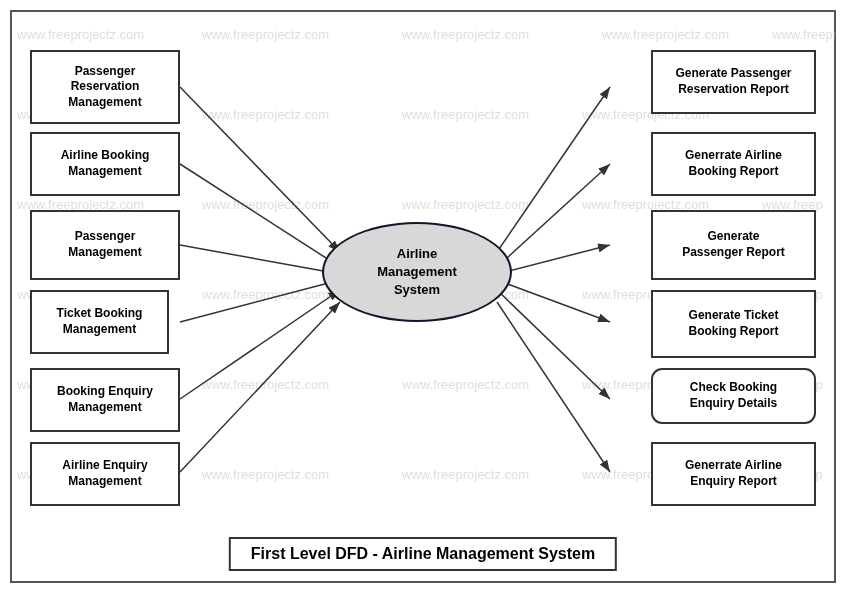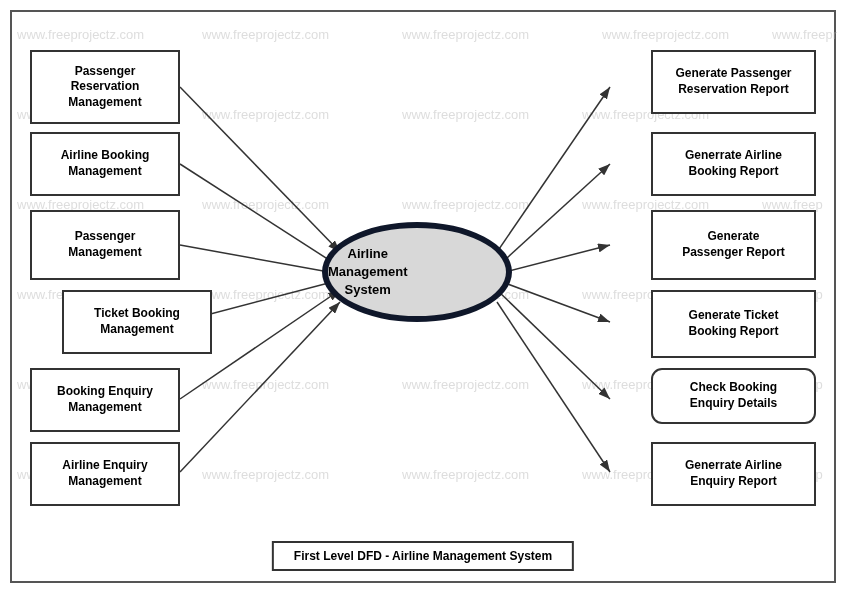--- a/index.html
+++ b/index.html
@@ -47,25 +47,26 @@
       display: flex;
       align-items: center;
       justify-content: center;
       line-height: 1.3;
       padding: 20px;
     }
 
     
     .center-circle {
       position: absolute;
-      border: 6px solid #0f172a;
+      border: 2px solid #0f172a;
       background: #d8d8d8;
       border-radius: 50%;
       display: flex;
       align-items: center;
+      justify-content: center;
       text-align: center;
       font-size: 13px;
       font-weight: bold;
       line-height: 1.4;
     }
 
     
     .arrows-svg {
       position: absolute;
       top: 0;
@@ -77,21 +78,21 @@
 
     
     .footer-label {
       position: absolute;
       bottom: 10px;
       left: 50%;
       transform: translateX(-50%);
       border: 2px solid #333;
       background: #fff;
       padding: 6px 20px;
-      font-size: 12px;
+      font-size: 16px;
       font-weight: bold;
       white-space: nowrap;
       text-align: center;
     }
   </style>
 </head>
 <body>
 
 <div class="diagram-container">
   <div class="diagram-inner">
@@ -168,21 +169,21 @@
     </div>
 
     <div class="dfd-box" style="left:18px;top:120px;width:150px;height:64px;">
       <span>Airline Booking<br>Management</span>
     </div>
 
     <div class="dfd-box" style="left:18px;top:198px;width:150px;height:70px;">
       <span>Passenger<br>Management</span>
     </div>
 
-    <div class="dfd-box" style="left:18px;top:278px;width:150px;height:64px;margin-left:32px;">
+    <div class="dfd-box" style="left:18px;top:278px;width:139px;height:64px;">
       <span>Ticket Booking<br>Management</span>
     </div>
 
     <div class="dfd-box" style="left:18px;top:356px;width:150px;height:64px;">
       <span>Booking Enquiry<br>Management</span>
     </div>
 
     <div class="dfd-box" style="left:18px;top:430px;width:150px;height:64px;">
       <span>Airline Enquiry<br>Management</span>
     </div>

